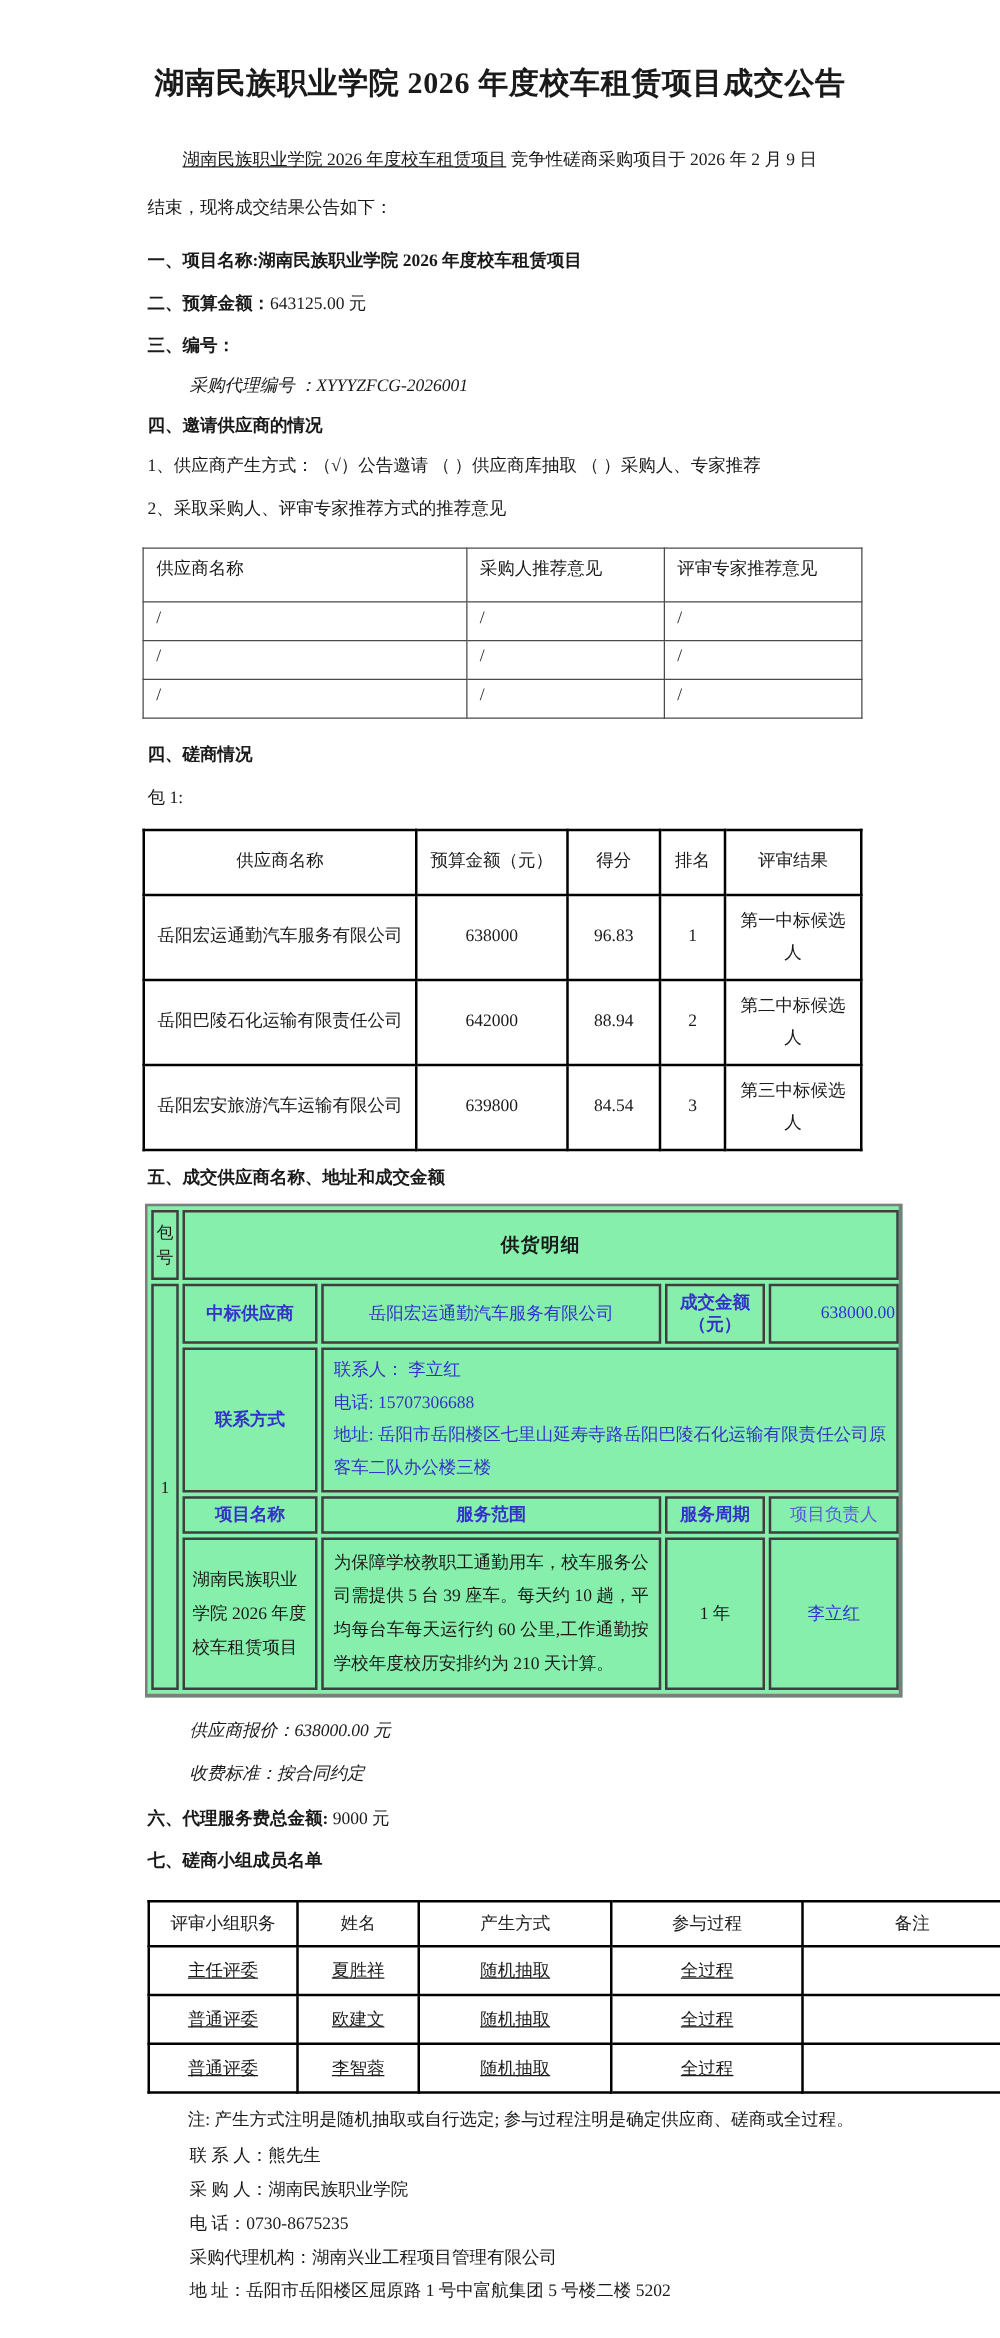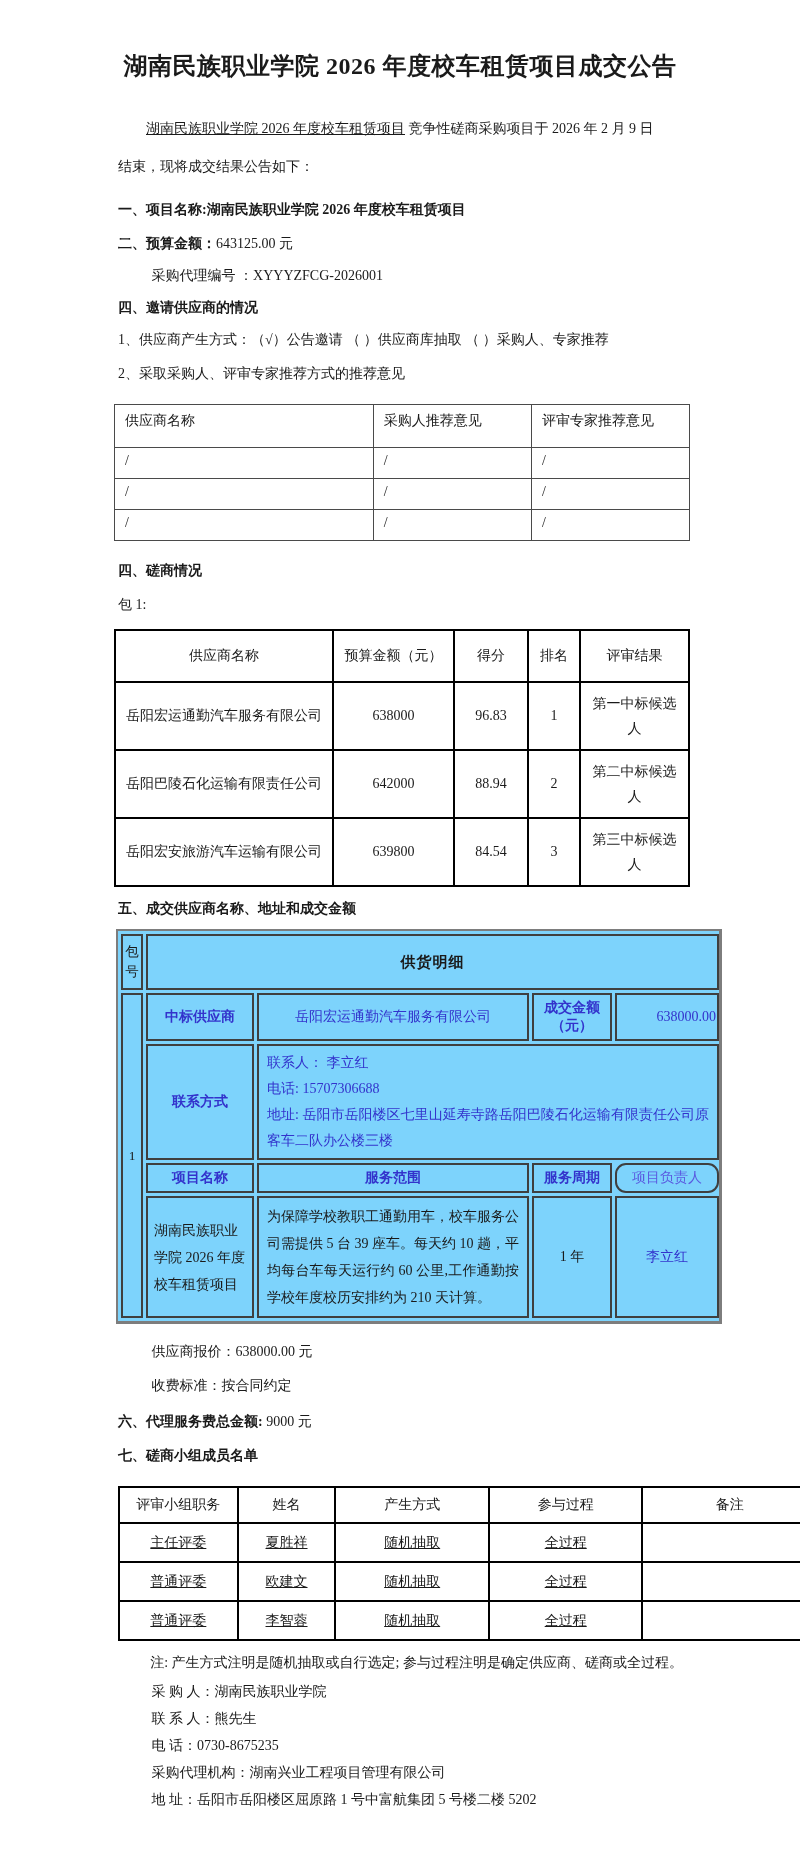--- a/index.html
+++ b/index.html
@@ -4,48 +4,48 @@
 <style>
   html,body { margin:0; padding:0; background:#ffffff; }
   body { width:800px; font-family:"Liberation Serif","DejaVu Serif",serif; color:#1a1a1a; }
   .page { position:relative; width:800px; min-height:1870px; box-sizing:border-box; background:#fff; }
   .title { font-size:24px; font-weight:bold; text-align:center; margin:0; padding-top:50px; letter-spacing:0.5px; }
   .content { padding:0 55px 50px 118px; font-size:14px; }
   .intro { margin:28px 0 0 0; line-height:38px; text-align:justify; text-indent:2em; }
   .intro .u { text-decoration:underline; }
   .sec { margin:14px 0 0 0; line-height:20px; }
   .sec .b { font-weight:bold; }
-  .sub { margin:12px 0 0 0; padding-left:2.4em; line-height:20px; }
+  .sub { margin:12px 0 0 0; padding-left:2.4em; line-height:20px;font-style:italic; }
   .mt12 { margin-top:12px; }
   .mt16 { margin-top:16px; }
   .mt20 { margin-top:20px; }
 
   
   table.t1 { border-collapse:collapse; margin:20px 0 0 -4px; width:576px; font-size:14px; table-layout:fixed; }
   table.t1 th, table.t1 td { border:1px solid #4a4a4a; font-weight:normal; text-align:left; vertical-align:top; }
   table.t1 th { padding:7px 10px 17px 10px; }
   table.t1 td { padding:5px 10px 9px 10px; }
 
   
   table.t2 { border-collapse:collapse; margin:14px 0 0 -4px; width:576px; font-size:14px; table-layout:fixed; text-align:center; }
   table.t2 th, table.t2 td { border:2px solid #000; font-weight:normal; vertical-align:middle; padding:4px 6px; line-height:1.8; }
   table.t2 th { height:42px; }
   table.t2 td { height:58px; }
 
   
-  .award-wrap { margin:10px 0 0 -2px; width:606px; border:2px solid #7d7d7d; border-right-width:3px; border-bottom-width:3px; background:#7dd3fc; box-sizing:border-box; }
+  .award-wrap { margin:10px 0 0 -2px; width:606px; border:2px solid #7d7d7d; border-right-width:3px; border-bottom-width:3px; background:#86efac; box-sizing:border-box; }
   table.award { border-collapse:separate; border-spacing:3px; width:100%; font-size:14px; table-layout:fixed; }
   table.award td { border:2px solid #3f3f3f; vertical-align:middle; }
   .col-pkg { width:22px; } .col-a { width:108px; } .col-b { width:272px; } .col-c { width:80px; } .col-d { width:104px; }
   td.pkg-hdr { text-align:center; padding:3px 2px; line-height:1.5; font-size:13.5px; }
   td.detail-hdr { text-align:center; font-weight:bold; height:50px; font-size:15px; letter-spacing:1px; }
   td.pkg-no { text-align:center; vertical-align:middle; font-size:13.5px; }
   .blue { color:#3333cc; }
   .blue-b { color:#3333cc; font-weight:bold; }
-  .blue-l { color:#5a5ae0;border-radius:11px; }
+  .blue-l { color:#5a5ae0; }
   td.lblcell { text-align:center; height:42px; }
   td.winner { text-align:center; }
   td.amount { text-align:right; }
   td.contact { padding:4px 8px; line-height:26px; height:80px; text-align:justify; }
   td.chdr { text-align:center; height:24px; font-size:14px; }
   td.pname { padding:4px 6px; line-height:27px; height:110px; }
   td.pscope { padding:4px 8px; line-height:27px; text-align:justify; }
   td.pperiod, td.pmgr { text-align:center; }
 
   
@@ -64,20 +64,21 @@
   <h1 class="title">湖南民族职业学院 2026 年度校车租赁项目成交公告</h1>
 
   <div class="content">
 
     <p class="intro"><span class="u">湖南民族职业学院 2026 年度校车租赁项目</span><span> 竞争性磋商采购项目于 2026 年 2 月 9 日</span><br><span>结束，现将成交结果公告如下：</span></p>
 
     <p class="sec"><span class="b">一、项目名称:湖南民族职业学院 2026 年度校车租赁项目</span></p>
 
     <p class="sec"><span class="b">二、预算金额：</span><span>643125.00 元</span></p>
 
+    <p class="sec"><span class="b">三、编号：</span></p>
     <p class="sub">采购代理编号 ：XYYYZFCG-2026001</p>
 
     <p class="sec mt12"><span class="b">四、邀请供应商的情况</span></p>
     <p class="sec mt12">1、供应商产生方式：（√）公告邀请 （ ）供应商库抽取 （ ）采购人、专家推荐</p>
     <p class="sec">2、采取采购人、评审专家推荐方式的推荐意见</p>
 
     <table class="t1">
       <colgroup>
           <col style="width:45%">
           <col style="width:27.5%">
@@ -235,20 +236,20 @@
         <td>李智蓉</td>
         <td>随机抽取</td>
         <td>全过程</td>
         <td></td>
       </tr>
     </tbody>
       </table>
 
     <p class="note">注: 产生方式注明是随机抽取或自行选定; 参与过程注明是确定供应商、磋商或全过程。</p>
 
+    <p class="s8line">联 系 人：熊先生</p>
     <p class="s8line">采 购 人：湖南民族职业学院</p>
-    <p class="s8line">联 系 人：熊先生</p>
     <p class="s8line">电  话：0730-8675235</p>
     <p class="s8line">采购代理机构：湖南兴业工程项目管理有限公司</p>
     <p class="s8line">地      址：岳阳市岳阳楼区屈原路 1 号中富航集团 5 号楼二楼 5202</p>
 
   </div>
 </div>
 
 </body></html>

